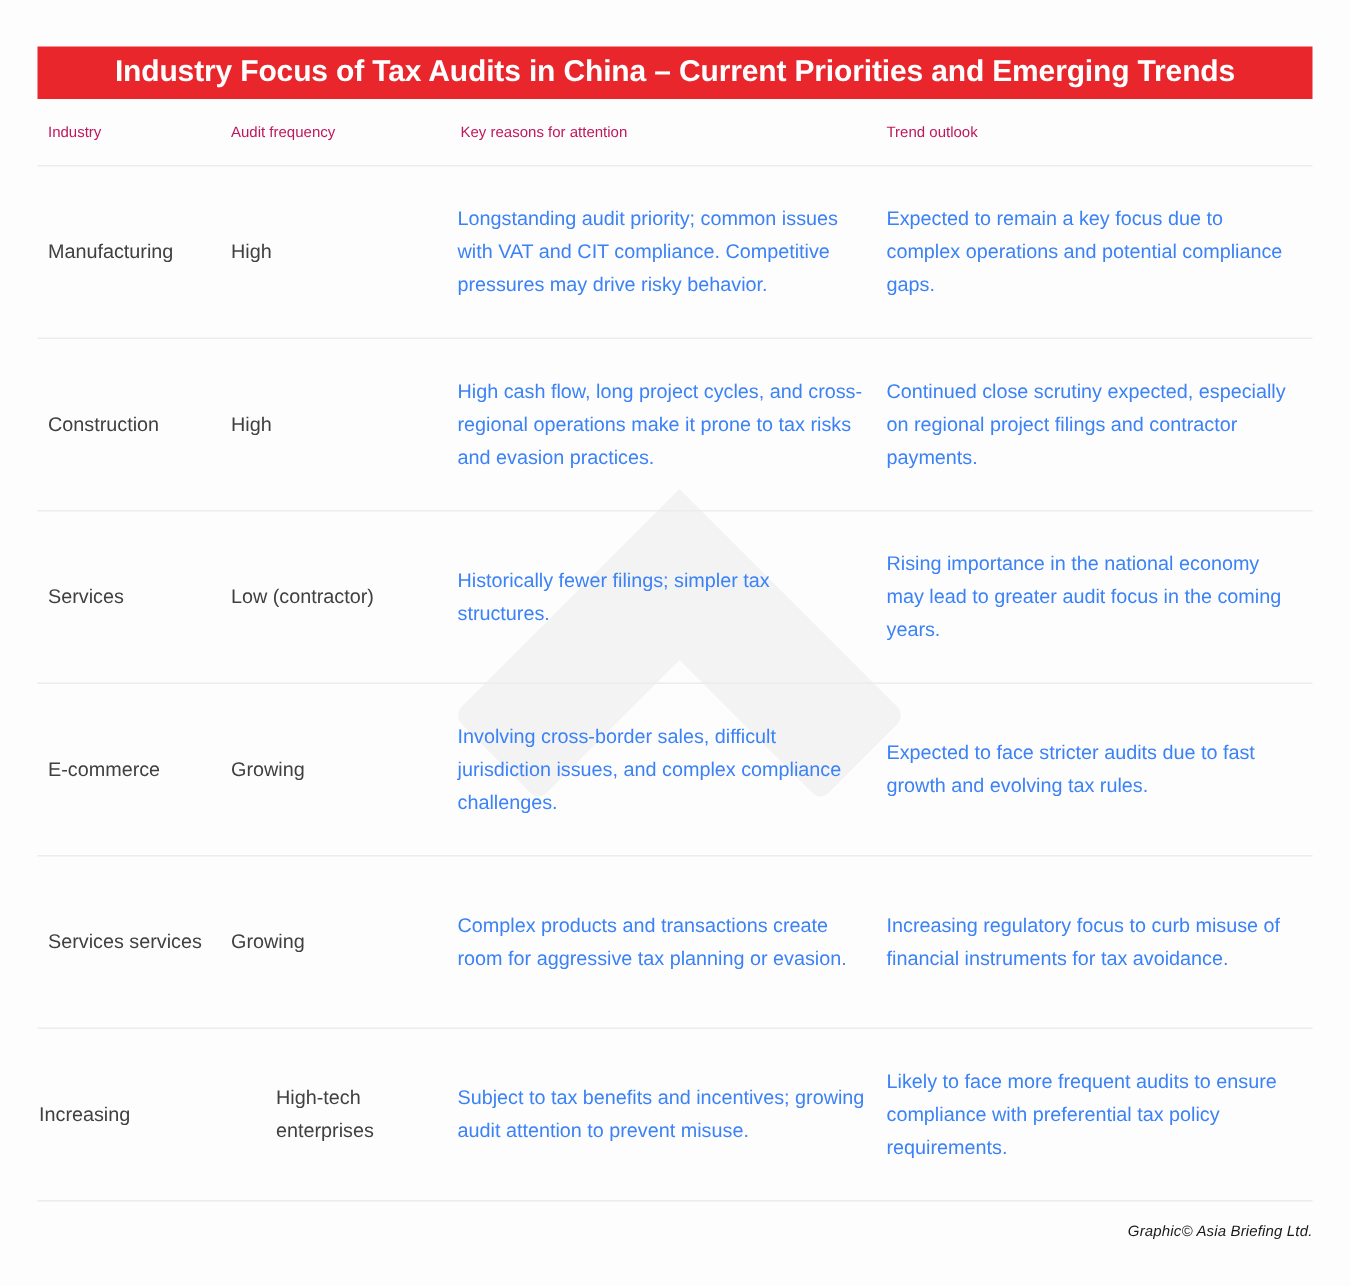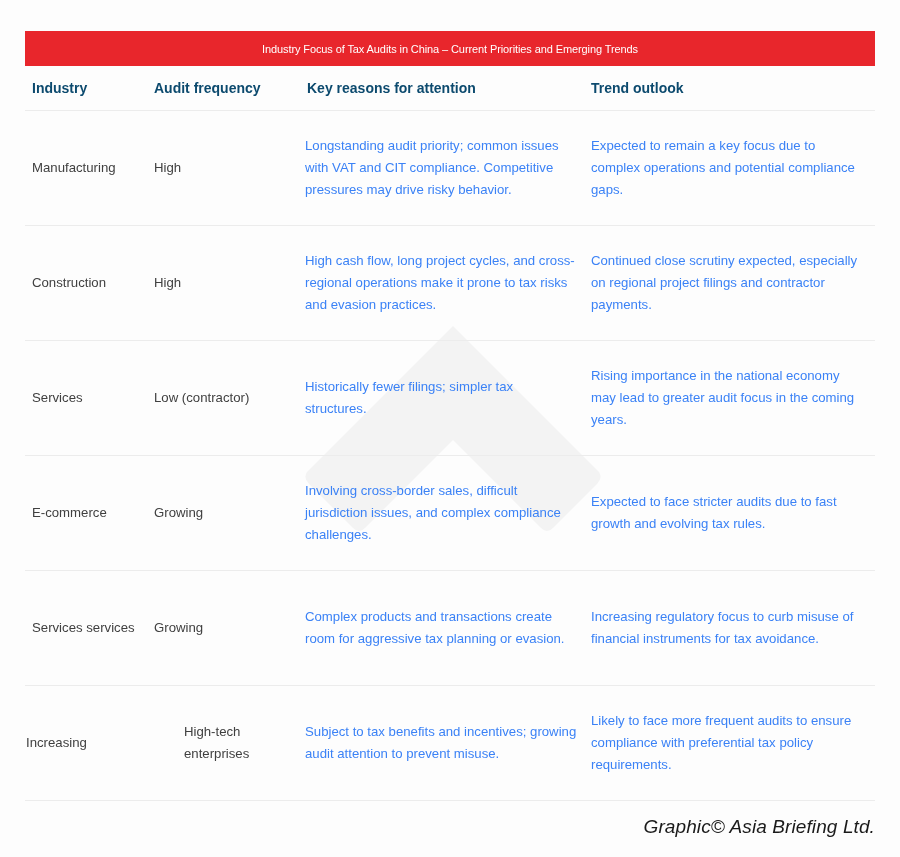--- a/index.html
+++ b/index.html
@@ -44,22 +44,22 @@
     width: 850px;
     height: 35px;
     background: #e8262c;
     display: flex;
     align-items: center;
     justify-content: center;
     z-index: 3;
   }
   #title-text {
     color: #ffffff;
-    font-size: 11px;
-    font-weight: normal;
+    font-size: 20px;
+    font-weight: bold;
     letter-spacing: -0.1px;
     white-space: nowrap;
   }
 
   
   #table {
     position: absolute;
     left: 25px;
     top: 66px;
     width: 850px;
@@ -77,23 +77,23 @@
   }
   .cell {
     padding-right: 14px;
   }
   .c-industry   { width: 128px; padding-left: 7px; }
   .c-frequency  { width: 152px; padding-left: 1px; }
   .c-reasons    { width: 286px; padding-left: 0px; }
   .c-outlook    { width: 284px; padding-left: 0px; }
 
   .header-row .cell {
-    color: #0c4a6e;
-    font-size: 14px;
-    font-weight: bold;
+    color: #be185d;
+    font-size: 10px;
+    font-weight: normal;
   }
   .header-row .c-reasons { padding-left: 2px; }
   .header-row .c-outlook { padding-left: 0; }
 
   .body-row { min-height: 115px; }
   .body-row .cell {
     color: #404040;
     font-size: 13.2px;
     line-height: 22px;
     font-weight: normal;
@@ -102,21 +102,21 @@
   .body-row .c-reasons,
   .body-row .c-outlook { color: #3b82f6; }
 
   .row.last { border-bottom: 1px solid #ececec; }
 
   
   #credit {
     position: absolute;
     right: 25px;
     top: 816px;
-    font-size: 19px;
+    font-size: 10px;
     font-style: italic;
     color: #1a1a1a;
     font-family: "Liberation Sans", sans-serif;
     letter-spacing: 0.1px;
     z-index: 3;
     margin-left: 47px;
   }
 </style>
 </head>
 <body>

